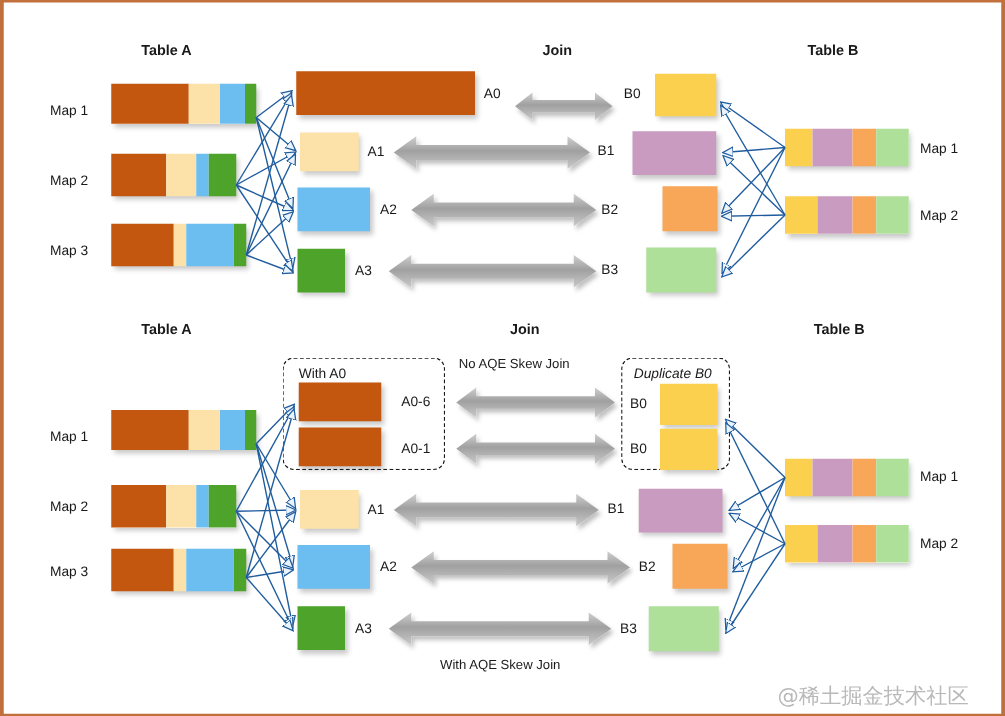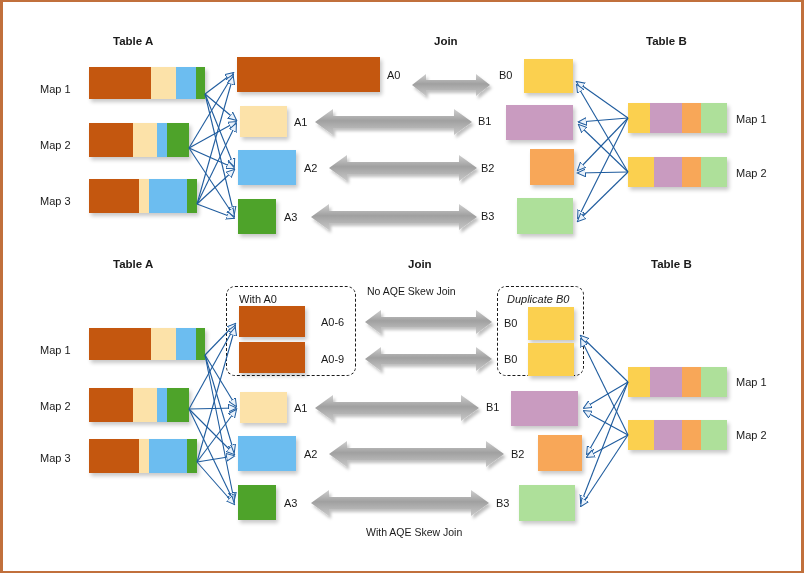--- a/index.html
+++ b/index.html
@@ -137,21 +137,21 @@
     </div>
 
   <div class="lbl" style="left:733px;top:375px;">Map 1</div>
   <div class="lbl" style="left:733px;top:428px;">Map 2</div>
 
   <div class="dash" style="left:223px;top:284px;width:128px;height:88px;"></div>
   <div class="lbl" style="left:236px;top:292px;">With A0</div>
   <div class="blk" style="left:236px;top:304px;width:66px;height:31px;background:#c4570f;"></div>
   <div class="lbl" style="left:318px;top:315px;">A0-6</div>
   <div class="blk" style="left:236px;top:340px;width:66px;height:31px;background:#c4570f;"></div>
-  <div class="lbl" style="left:318px;top:352px;">A0-9</div>
+  <div class="lbl" style="left:318px;top:352px;">A0-1</div>
 
   <div class="dash" style="left:494px;top:284px;width:85px;height:88px;"></div>
   <div class="lbl" style="left:504px;top:292px;font-style:italic;">Duplicate B0</div>
   <div class="lbl" style="left:501px;top:316px;">B0</div>
   <div class="blk" style="left:525px;top:305px;width:46px;height:33px;background:#fbd04f;"></div>
   <div class="lbl" style="left:501px;top:352px;">B0</div>
   <div class="blk" style="left:525px;top:341px;width:46px;height:33px;background:#fbd04f;"></div>
 
   <div class="blk" style="left:237px;top:390px;width:47px;height:31px;background:#fce2a9;"></div>
   <div class="lbl" style="left:291px;top:401px;">A1</div>
@@ -164,22 +164,23 @@
 
   <div class="lbl" style="left:483px;top:400px;">B1</div>
   <div class="blk" style="left:508px;top:389px;width:67px;height:35px;background:#c99bc0;"></div>
 
   <div class="lbl" style="left:508px;top:447px;">B2</div>
   <div class="blk" style="left:535px;top:433px;width:44px;height:36px;background:#f8a758;"></div>
 
   <div class="lbl" style="left:493px;top:496px;">B3</div>
   <div class="blk" style="left:516px;top:483px;width:56px;height:36px;background:#aee09a;"></div>
 
-  <div class="lbl small" style="left:363px;top:525px;">With AQE Skew Join</div>
-
+  <div class="lbl small" style="left:349px;top:525px;">With AQE Skew Join</div>
+
+  <div class="wm" style="left:619px;top:543px;">@稀土掘金技术社区</div>
 
   <svg width="804" height="573">
     <defs>
       <linearGradient id="gg" x1="0" y1="0" x2="0" y2="1">
         <stop offset="0%" stop-color="#cfcfcf"></stop>
         <stop offset="45%" stop-color="#a0a0a0"></stop>
         <stop offset="100%" stop-color="#c9c9c9"></stop>
       </linearGradient>
       <filter id="sh" x="-30%" y="-30%" width="180%" height="180%">
         <feDropShadow dx="2" dy="3" stdDeviation="1.6" flood-color="#000" flood-opacity="0.25"></feDropShadow>

